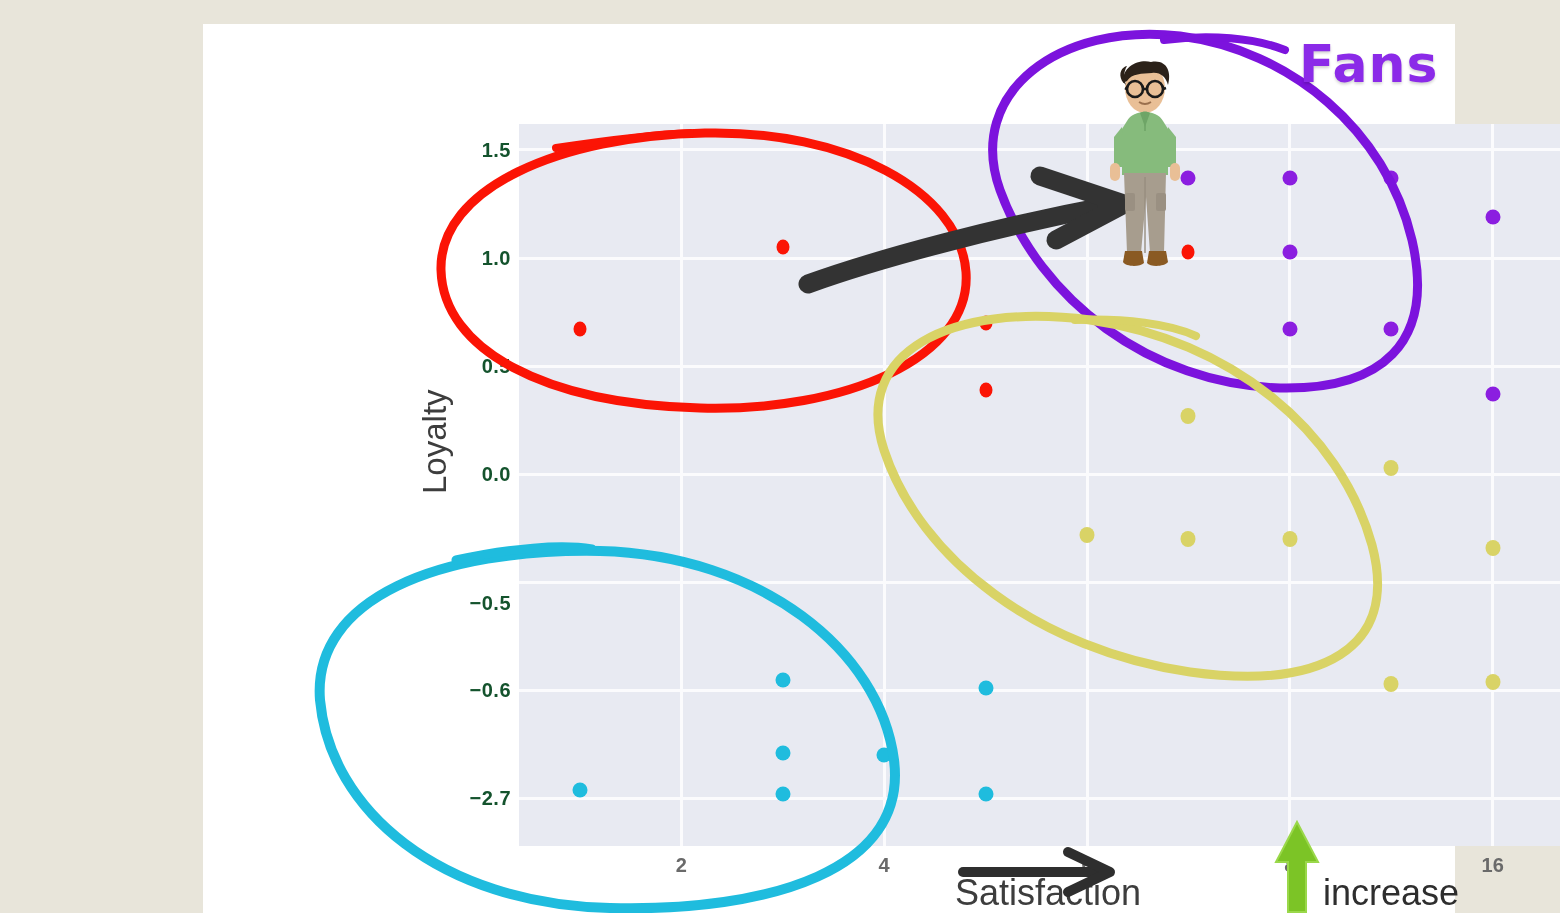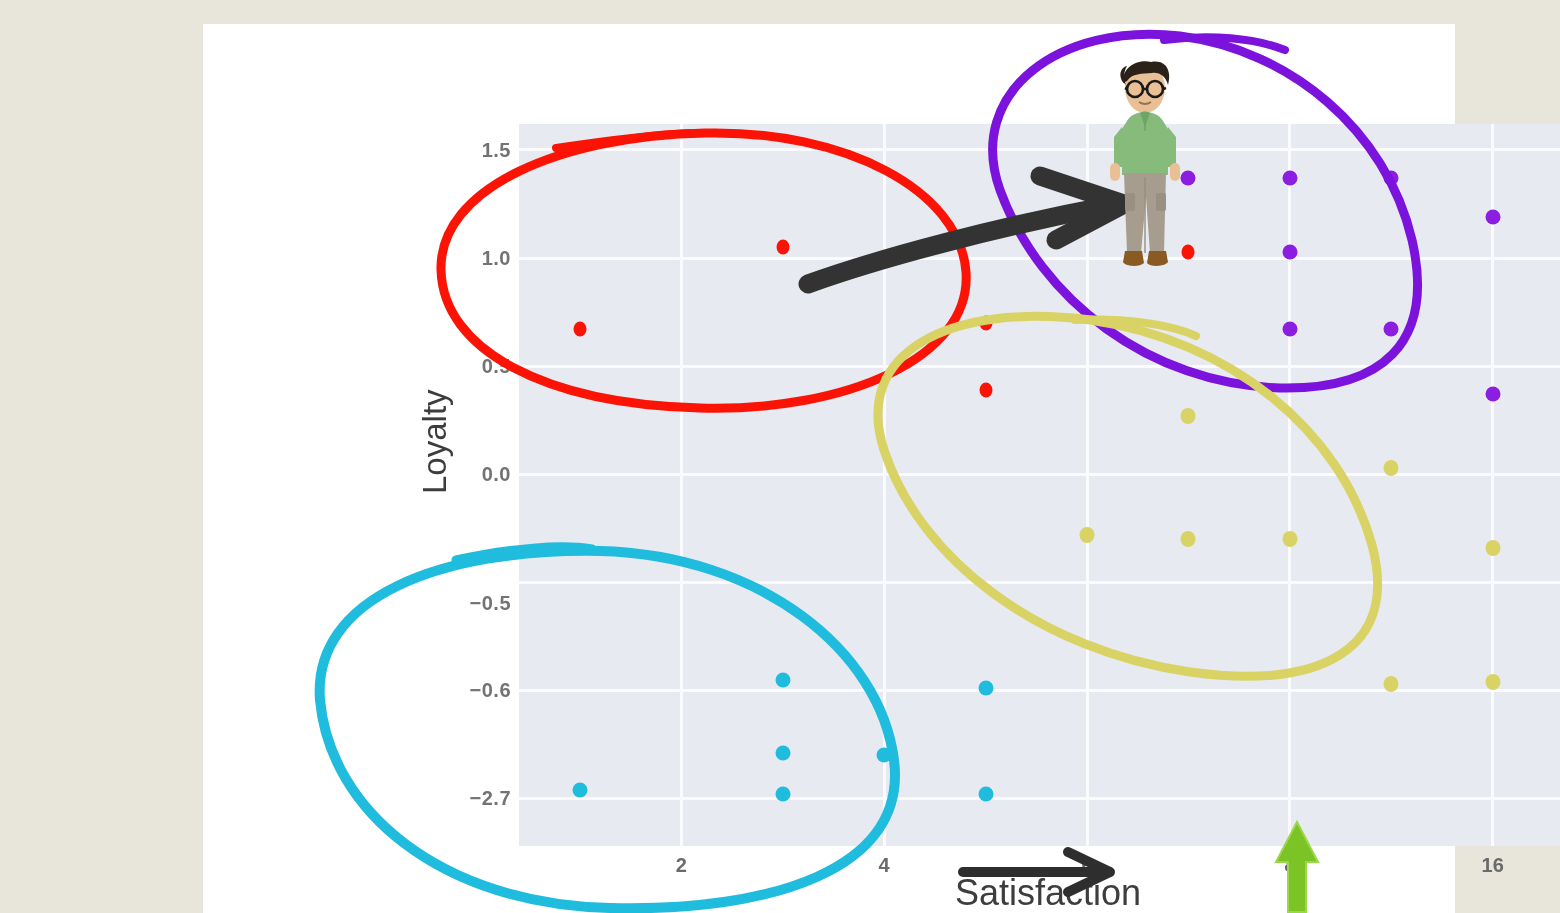--- a/index.html
+++ b/index.html
@@ -27,21 +27,21 @@
 
   .pt{position:absolute;border-radius:50%;transform:translate(-50%,-50%);}
   .pt.red{background:#fb1405;width:13px;height:15px;}
   .pt.purple{background:#8b1ee0;width:15px;height:15px;}
   .pt.yellow{background:#d9d366;width:15px;height:16px;}
   .pt.cyan{background:#1fbcde;width:15px;height:15px;}
 
   
   .ytick{
     position:absolute;right:0;transform:translateY(-50%);
-    font-size:20px;font-weight:bold;color:#737373;text-align:center;
+    font-size:20px;font-weight:bold;color:#14532d;text-align:center;
     letter-spacing:.5px;
   }
   .ytickwrap{position:absolute;left:246px;width:62px;top:100px;height:722px;}
   .xtick{
     position:absolute;transform:translateX(-50%);
     font-size:20px;font-weight:bold;color:#6a6a6a;
   }
   .xtickwrap{position:absolute;left:316px;width:1065px;top:830px;height:28px;}
 
   .ylabel{
@@ -142,20 +142,21 @@
     <div class="xtickwrap" id="xtickwrap">
         <div class="xtick" style="left: 162.286px;">2</div>
         <div class="xtick" style="left: 365.143px;">4</div>
         <div class="xtick" style="left: 568px;">6</div>
         <div class="xtick" style="left: 770.857px;">8</div>
         <div class="xtick" style="left: 973.714px;">16</div>
       </div>
 
     <div class="ylabel">Loyalty</div>
     <div class="xcaption">Satisfaction</div>
+    <div class="increase">increase</div>
 
   </div>
 
   <svg class="overlay" viewBox="0 0 1560 913">
 
     <g>
       <path d="M705 133 C 845 130, 960 190, 966 272 C 972 358, 845 412, 700 408
                C 545 404, 443 350, 441 270 C 439 188, 560 136, 705 133 Z" fill="none" stroke="#fb1405" stroke-width="9" stroke-linecap="round"></path>
       <path d="M556 148 C 610 140, 665 134, 690 133" fill="none" stroke="#fb1405" stroke-width="8" stroke-linecap="round"></path>
     </g>
@@ -220,14 +221,15 @@
       <rect x="29" y="136" width="10" height="18" rx="2" fill="#9a9082"></rect>
       <rect x="60" y="136" width="10" height="18" rx="2" fill="#9a9082"></rect>
       <path d="M49 120 L 49 196" stroke="#978d7f" stroke-width="1.4"></path>
     </g>
     <g>
       <path d="M29 194 L 46 194 L 48 206 C 44 210, 30 210, 27 205 Z" fill="#8a5a23"></path>
       <path d="M53 194 L 70 194 L 72 205 C 68 210, 54 210, 51 206 Z" fill="#8a5a23"></path>
     </g>
   </svg>
 
+  <div class="cluster-label" id="lbl-fans">Fans</div>
 
 </div>
 
 </body></html>

